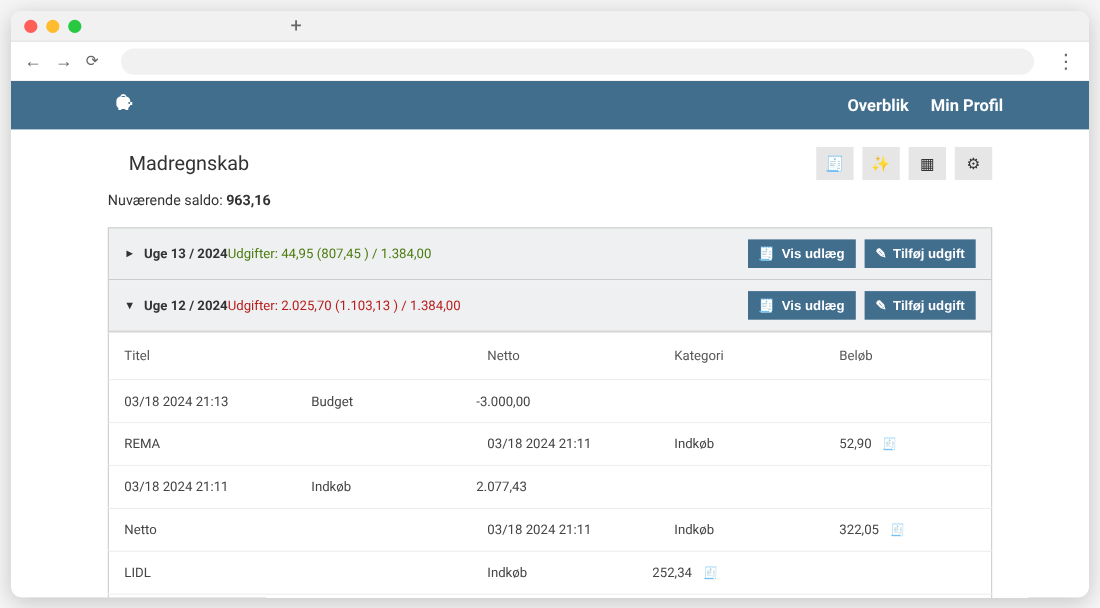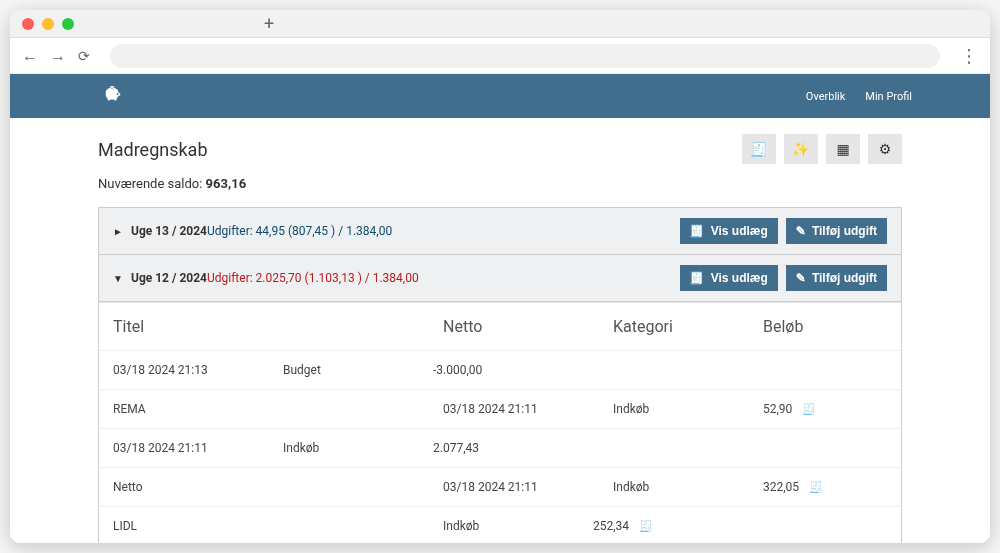--- a/index.html
+++ b/index.html
@@ -92,37 +92,38 @@
       color: #fff;
     }
     .logo-icon {
       margin-left: 72px;
       font-size: 20px;
     }
     .nav-links {
       margin-left: auto;
       display: flex;
       gap: 20px;
-      font-size: 11px;
-      font-weight: 400;
+      font-size: 15px;
+      font-weight: 700;
       margin-right: 58px;
     }
     .nav-link { cursor: pointer; color: #fff; }
     .page-body {
       padding: 16px 88px 0 88px;
     }
     .page-title-row {
       display: flex;
       align-items: center;
       margin-bottom: 12px;
     }
     .page-title {
       font-size: 18px;
       font-weight: 400;
       color: #333;
+      margin-left: 19px;
     }
     .toolbar-buttons {
       margin-left: auto;
       display: flex;
       gap: 8px;
     }
     .tb-btn {
       width: 34px;
       height: 30px;
       background: #e6e6e6;
@@ -155,21 +156,21 @@
       width: 10px;
     }
     .week-label {
       font-size: 12px;
       font-weight: 700;
       color: #333;
     }
     .week-expense {
       font-size: 12px;
     }
-    .green-txt { color: #0c4a6e; }
+    .green-txt { color: #4d7c0f; }
     .red-txt { color: #b91c1c; }
     .week-actions {
       margin-left: auto;
       display: flex;
       gap: 8px;
     }
     .action-btn {
       background: #426e8e;
       color: #fff;
       border: none;
@@ -178,21 +179,21 @@
       font-weight: 600;
       cursor: pointer;
       display: flex;
       align-items: center;
       gap: 6px;
     }
     .action-icon { font-size: 12px; }
     .table-header {
       display: flex;
       padding: 14px 14px;
-      font-size: 16px;
+      font-size: 12px;
       color: #555;
       border-left: 1px solid #ccc;
       border-right: 1px solid #ccc;
       border-top: 1px solid #e5e5e5;
     }
     .col-title { width: 330px; }
     .col-date { width: 170px; }
     .col-category { width: 150px; }
     .col-amount { flex: 1; }
     .table-row {

